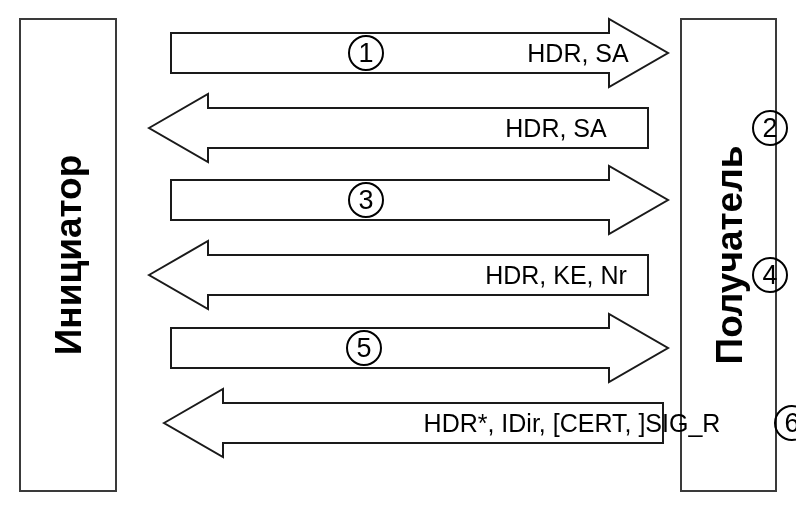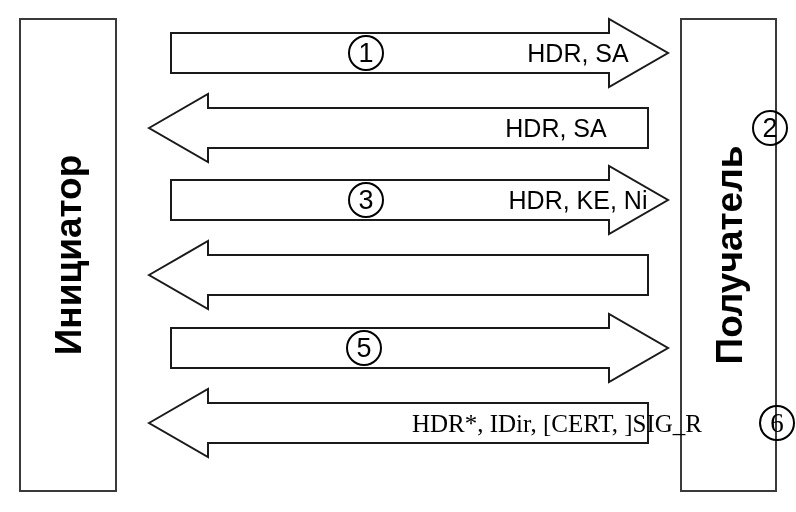--- a/index.html
+++ b/index.html
@@ -134,40 +134,43 @@
       <div class="step-circle">2</div>
     </div>
   </div>
 
   <div class="arrow-row row-right" style="left:170px; top:163px; width:500px;">
     <svg class="arrow-svg" width="500" height="74" viewBox="0 0 500 74">
       <polygon class="arrow-shape" points="1,17 439,17 439,3 498,37 439,71 439,57 1,57"></polygon>
     </svg>
     <div class="arrow-content">
       <div class="step-circle">3</div>
-      <div class="arrow-label">HDR, KE, Ni</div>
     </div>
   </div>
 
   <div class="arrow-row row-left" style="left:147px; top:238px; width:503px;">
     <svg class="arrow-svg" width="503" height="74" viewBox="0 0 503 74">
       <polygon class="arrow-shape" points="2,37 61,3 61,17 501,17 501,57 61,57 61,71"></polygon>
     </svg>
+    <div class="arrow-content">
+      <div class="arrow-label">HDR, KE, Nr</div>
+      <div class="step-circle">4</div>
+    </div>
   </div>
 
   <div class="arrow-row row-right row-tight" style="left:170px; top:311px; width:500px;">
     <svg class="arrow-svg" width="500" height="74" viewBox="0 0 500 74">
       <polygon class="arrow-shape" points="1,17 439,17 439,3 498,37 439,71 439,57 1,57"></polygon>
     </svg>
     <div class="arrow-content">
       <div class="step-circle">5</div>
     </div>
   </div>
 
-  <div class="arrow-row row-left row-tight" style="left:147px; top:386px; width:503px;font-family:Liberation Serif, serif;">
+  <div class="arrow-row row-left row-tight" style="left:162px; top:386px; width:503px;">
     <svg class="arrow-svg" width="503" height="74" viewBox="0 0 503 74">
       <polygon class="arrow-shape" points="2,37 61,3 61,17 501,17 501,57 61,57 61,71"></polygon>
     </svg>
     <div class="arrow-content">
       <div class="arrow-label">HDR*, IDir, [CERT, ]SIG_R</div>
       <div class="step-circle">6</div>
     </div>
   </div>
 
 </div>

